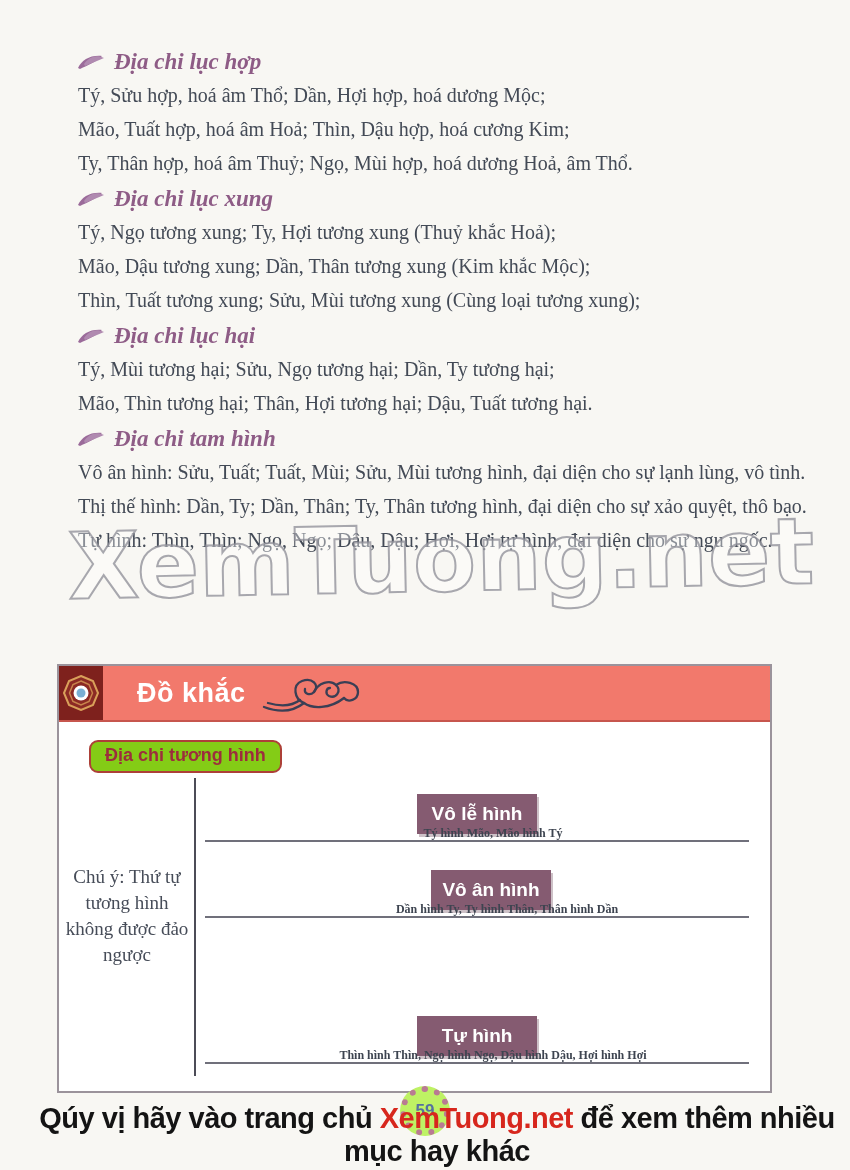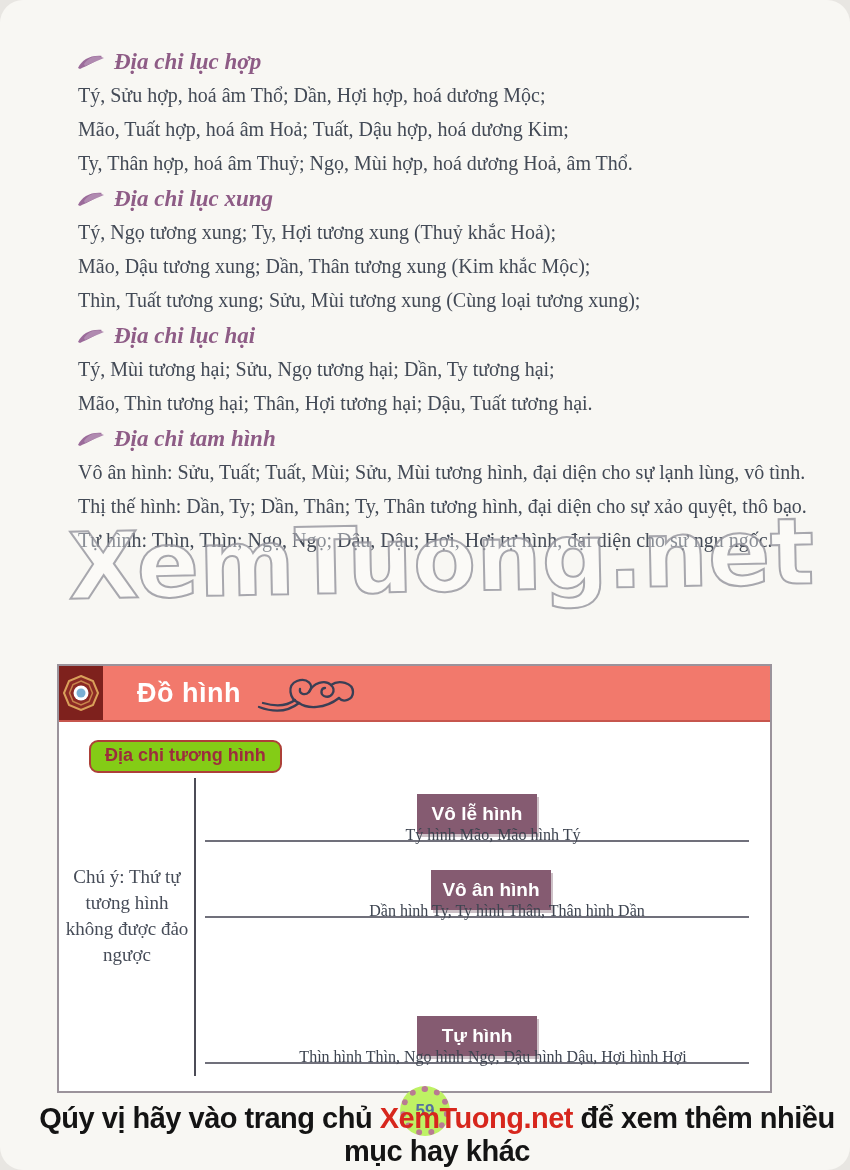--- a/index.html
+++ b/index.html
@@ -1,19 +1,19 @@
 <!DOCTYPE html>
 <html><head>
 <meta charset="utf-8">
 <style>
   html,body{margin:0;padding:0;background:#e8e6e2;}
   .page{
     position:relative;width:850px;height:1170px;margin:0 auto;
     background:#f8f7f3;overflow:hidden;
-    font-family:"Liberation Serif",serif;color:#434a56;border-radius:23px;
+    font-family:"Liberation Serif",serif;color:#434a56;
   }
   
   .text-content{position:absolute;top:42px;left:46px;width:764px;}
   .sec-heading{
     display:flex;align-items:center;gap:8px;
     margin:7px 0 5px 30px;
     font-family:"Liberation Serif",serif;font-style:italic;font-weight:bold;
     font-size:23px;color:#8e5c86;
   }
   .leaf{flex:0 0 auto;}
@@ -68,21 +68,21 @@
     border-bottom:2px solid #70707b;box-sizing:border-box;flex-direction:column;
   }
   .row-label{
     background:#855b71;color:#fff;text-align:center;
     font-family:"Liberation Sans",sans-serif;font-weight:bold;font-size:19px;
     width:120px;padding:9px 0;flex:0 0 auto;
     box-shadow:2px 3px 0 rgba(90,50,70,.30);
     margin-bottom:-8px;
   }
   .row-value{
-    font-size:16px;color:#3d4450;margin-left:32px;white-space:nowrap;
+    font-size:12px;color:#3d4450;margin-left:32px;white-space:nowrap;font-weight:bold;
   }
   .row-pos-0{top:72px;} .row-pos-1{top:148px;padding-left:28px;} .row-pos-2{top:220px;} .row-pos-3{top:294px;}
   
   .page-badge{
     position:absolute;top:1086px;left:50%;transform:translateX(-50%);
     width:38px;height:38px;border-radius:50%;
     border:6px dotted #b97b93;background:#bef264;
     display:flex;align-items:center;justify-content:center;z-index:6;
   }
   .page-badge span{
@@ -104,21 +104,21 @@
   <div class="text-content">
 
     <div class="sec-heading">
       <svg class="leaf" width="30" height="20" viewBox="0 0 30 20">
         <path d="M2 16 C6 8 14 3 26 4 C20 10 12 13 4 17 Z" fill="#9b6b9a"></path>
         <path d="M8 12 C13 5 20 2 28 6 C22 9 15 11 9 14 Z" fill="#b08ab0"></path>
       </svg>
       <span>Địa chi lục hợp</span>
     </div>
     <div class="para">Tý, Sửu hợp, hoá âm Thổ; Dần, Hợi hợp, hoá dương Mộc;</div>
-    <div class="para">Mão, Tuất hợp, hoá âm Hoả; Tuất, Dậu hợp, hoá dương Kim;</div>
+    <div class="para">Mão, Tuất hợp, hoá âm Hoả; Thìn, Dậu hợp, hoá cương Kim;</div>
     <div class="para">Ty, Thân hợp, hoá âm Thuỷ; Ngọ, Mùi hợp, hoá dương Hoả, âm Thổ.</div>
 
     <div class="sec-heading">
       <svg class="leaf" width="30" height="20" viewBox="0 0 30 20">
         <path d="M2 16 C6 8 14 3 26 4 C20 10 12 13 4 17 Z" fill="#9b6b9a"></path>
         <path d="M8 12 C13 5 20 2 28 6 C22 9 15 11 9 14 Z" fill="#b08ab0"></path>
       </svg>
       <span>Địa chi lục xung</span>
     </div>
     <div class="para">Tý, Ngọ tương xung; Ty, Hợi tương xung (Thuỷ khắc Hoả);</div>
@@ -152,21 +152,21 @@
   <div class="figure-box">
     <div class="figure-header">
       <div class="bagua-cell">
         <svg width="36" height="36" viewBox="0 0 36 36">
           <polygon points="18,1 30,6 35,18 30,30 18,35 6,30 1,18 6,6" fill="#8c2a24" stroke="#d9a05a" stroke-width="2"></polygon>
           <polygon points="18,6 26,9.5 29.5,18 26,26.5 18,30 10,26.5 6.5,18 10,9.5" fill="none" stroke="#c8854c" stroke-width="1.5"></polygon>
           <circle cx="18" cy="18" r="7.5" fill="#ffffff"></circle>
           <circle cx="18" cy="18" r="4.5" fill="#7ab0d4"></circle>
         </svg>
       </div>
-      <span class="figure-title">Đồ hình</span>
+      <span class="figure-title">Đồ khắc</span>
       <svg class="cloud" width="110" height="46" viewBox="0 0 110 46">
         <g fill="none" stroke="#3a3f55" stroke-width="2.3" stroke-linecap="round">
           <path d="M4 34 C 20 40 34 38 44 30"></path>
           <path d="M8 30 C 22 34 32 33 40 27"></path>
           <path d="M44 30 C 34 26 32 12 42 8 C 52 4 60 12 54 19 C 50 23 44 21 45 16"></path>
           <path d="M54 19 C 58 10 70 6 76 12 C 82 18 76 26 69 23 C 65 21 66 15 70 15"></path>
           <path d="M76 12 C 84 6 98 10 98 19 C 98 27 88 30 84 25"></path>
           <path d="M44 30 C 52 36 70 36 84 25"></path>
         </g>
       </svg>

